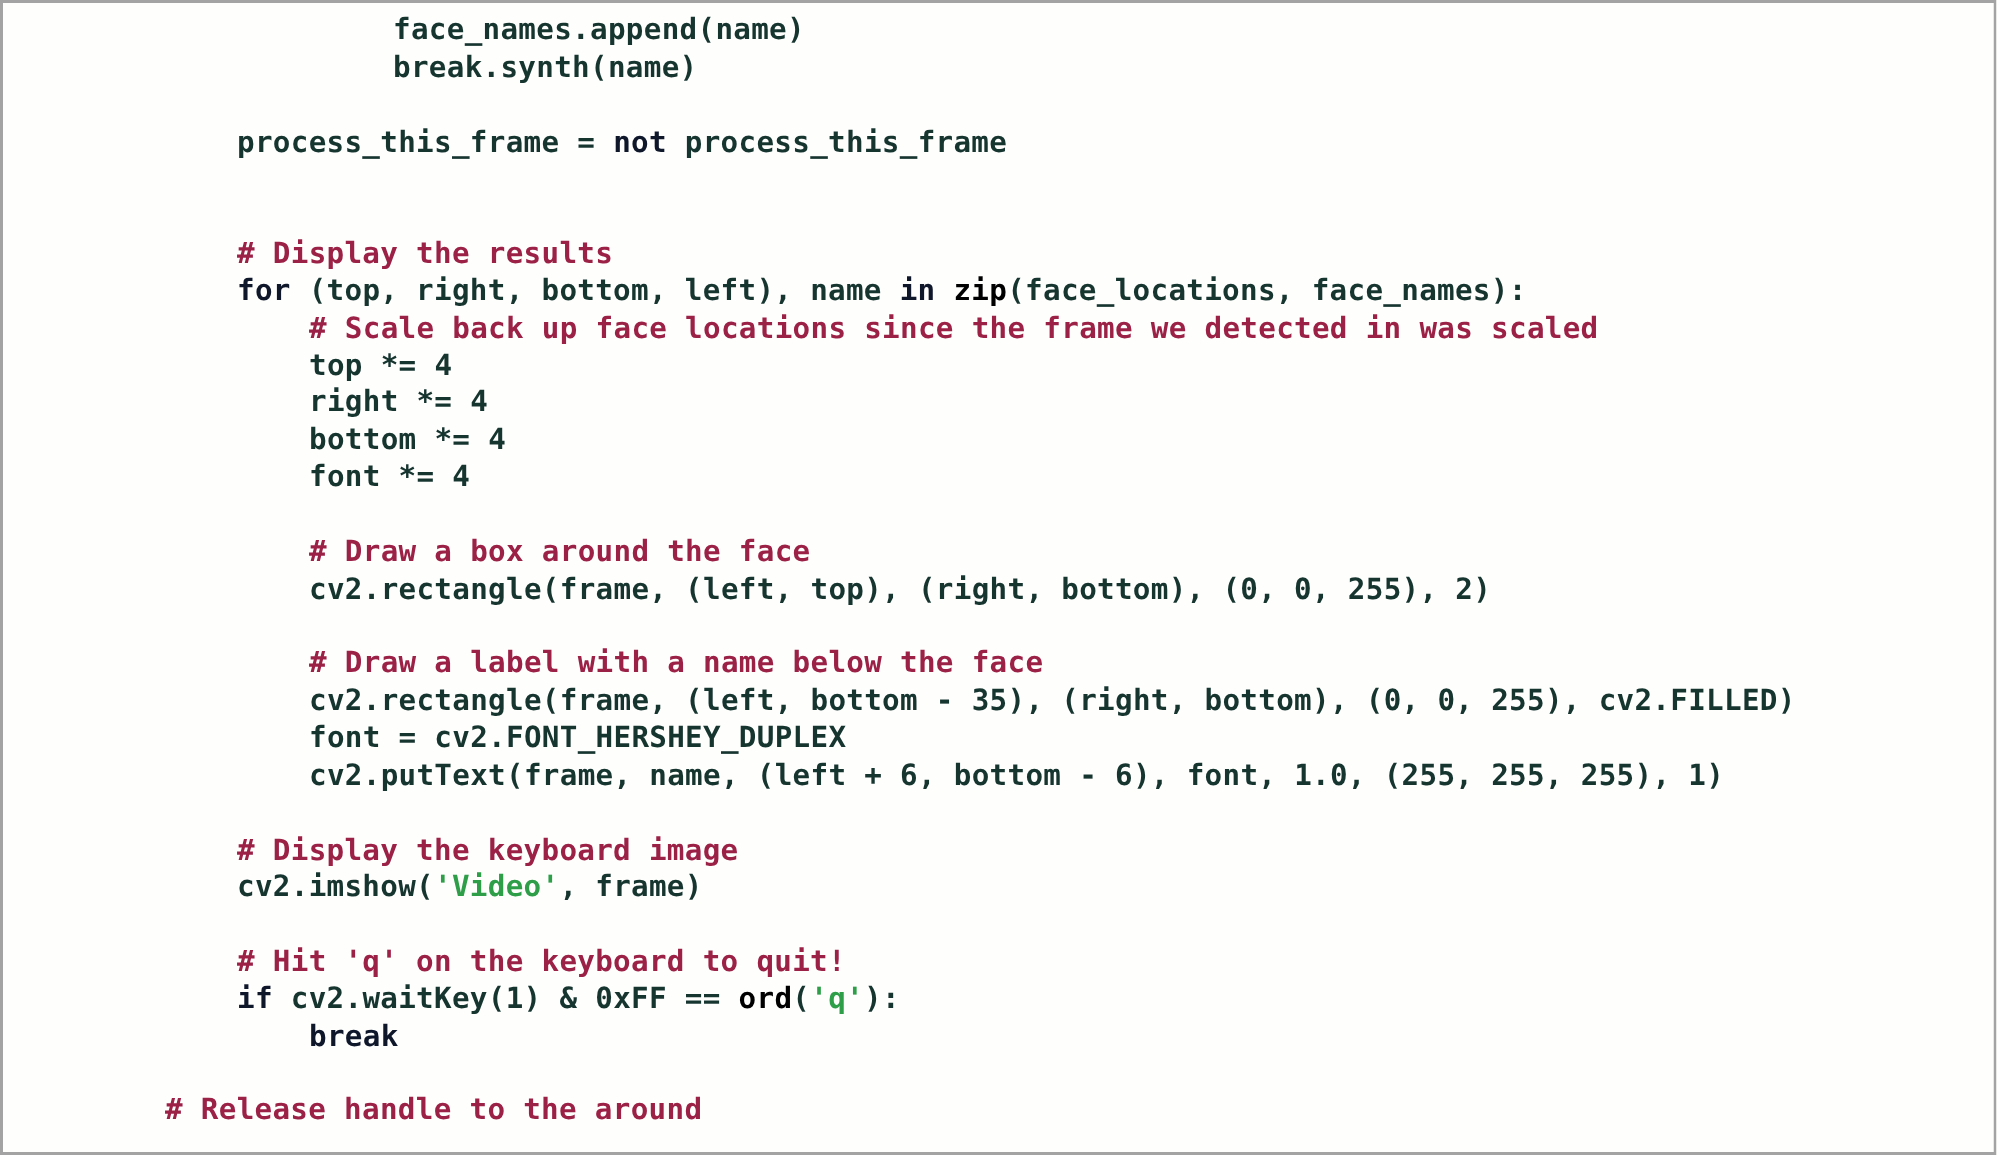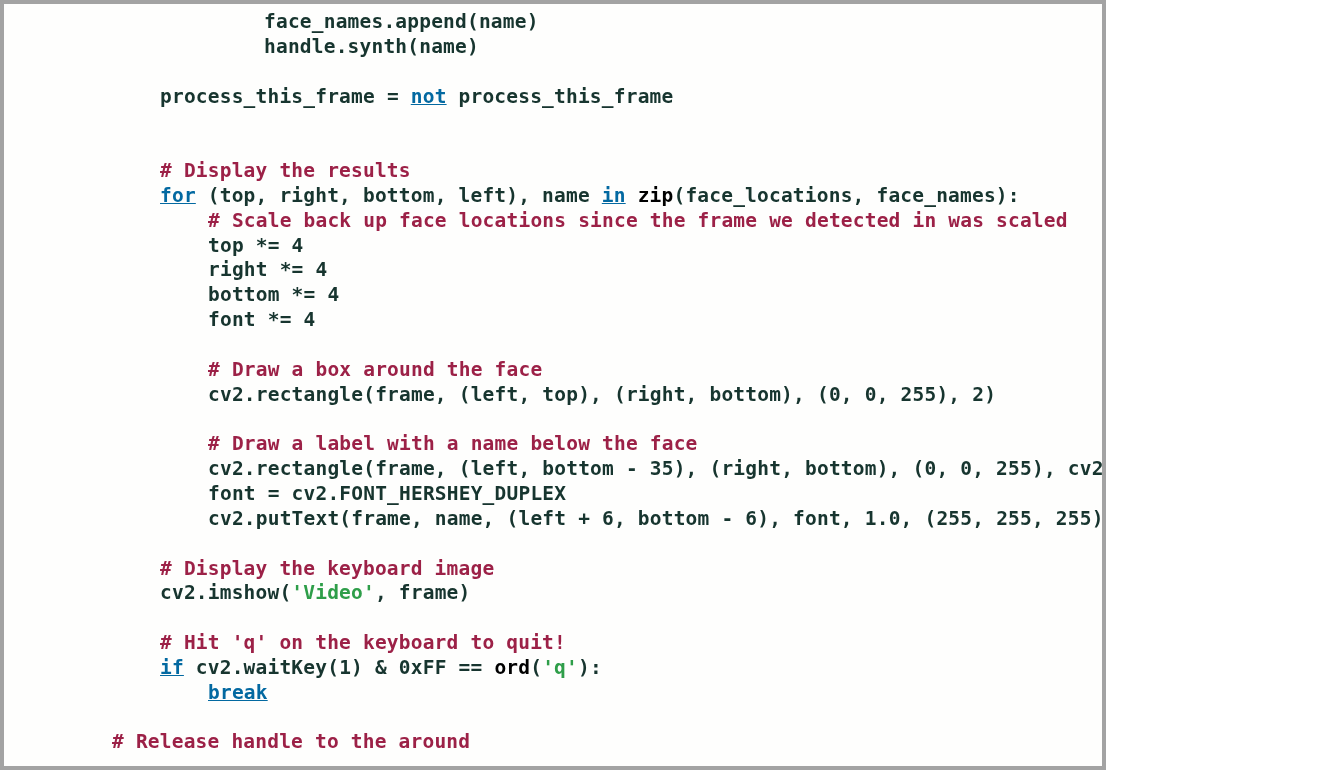--- a/index.html
+++ b/index.html
@@ -2,25 +2,25 @@
 <html><head>
 <meta charset="utf-8">
 <style>
   html, body {
     margin: 0;
     padding: 0;
     background: #ffffff;
   }
   #screenshot {
     position: relative;
-    width: 1106px;
+    width: 1331px;
     height: 770px;
     box-sizing: border-box;
     background: #fdfdfc;
-    border: 4px solid #0c4a6e;
+    border: 2px solid #0c4a6e;
     overflow: hidden;
     font-family: "DejaVu Sans Mono", "Liberation Mono", monospace;
   }
   #code-surface {
     position: absolute;
     left: 0;
     top: 0;
     width: 1331px;
     height: 770px;
     box-sizing: border-box;
@@ -47,27 +47,27 @@
   .tok-comment { color: #9c2147; }
   .tok-keyword { color: #c6b15a; }
   .tok-builtin { color: #7b2d9e; }
   .tok-string  { color: #2e9e49; }
   .tok-number  { color: #17352f; }
   .tok-op      { color: #17352f; }
 
   
   #code-surface { filter: blur(0.18px); }
 </style>
-<style>.tok-plain,.tok-op{color:#17352f;}.tok-comment{color:#9c2147;}.tok-keyword{color:#0369a1;text-decoration:underline;}.tok-builtin{color:#000000;}.tok-string{color:#2e9e49;}.tok-number{color:#17352f;}</style></head>
+<style>.tok-plain,.tok-op{color:#17352f;}.tok-comment{color:#9c2147;}.tok-keyword{color:#0f172a;}.tok-builtin{color:#000000;}.tok-string{color:#2e9e49;}.tok-number{color:#17352f;}</style></head>
 <body>
 
 <div id="screenshot" style="border-color: rgb(163, 163, 163);">
   <div id="code-surface" style="background: rgb(254, 254, 253);">
       <div class="code-line" style="padding-left: 260px;"><span class="tok-plain">face_names.append(name)</span></div>
-      <div class="code-line" style="padding-left: 260px;"><span class="tok-plain">handle.synth(name)</span></div>
+      <div class="code-line" style="padding-left: 260px;"><span class="tok-plain">break.synth(name)</span></div>
       <div class="code-line blank" style="padding-left: 108px;">&nbsp;</div>
       <div class="code-line" style="padding-left: 156px;"><span class="tok-plain">process_this_frame </span><span class="tok-op">= </span><span class="tok-keyword">not</span><span class="tok-plain"> process_this_frame</span></div>
       <div class="code-line blank" style="padding-left: 108px;">&nbsp;</div>
       <div class="code-line blank" style="padding-left: 108px;">&nbsp;</div>
       <div class="code-line" style="padding-left: 156px;"><span class="tok-comment"># Display the results</span></div>
       <div class="code-line" style="padding-left: 156px;"><span class="tok-keyword">for</span><span class="tok-plain"> (top, right, bottom, left), name </span><span class="tok-keyword">in</span><span class="tok-plain"> </span><span class="tok-builtin">zip</span><span class="tok-plain">(face_locations, face_names):</span></div>
       <div class="code-line" style="padding-left: 204px;"><span class="tok-comment"># Scale back up face locations since the frame we detected in was scaled</span></div>
       <div class="code-line" style="padding-left: 204px;"><span class="tok-plain">top </span><span class="tok-op">*= </span><span class="tok-number">4</span></div>
       <div class="code-line" style="padding-left: 204px;"><span class="tok-plain">right </span><span class="tok-op">*= </span><span class="tok-number">4</span></div>
       <div class="code-line" style="padding-left: 204px;"><span class="tok-plain">bottom </span><span class="tok-op">*= </span><span class="tok-number">4</span></div>

